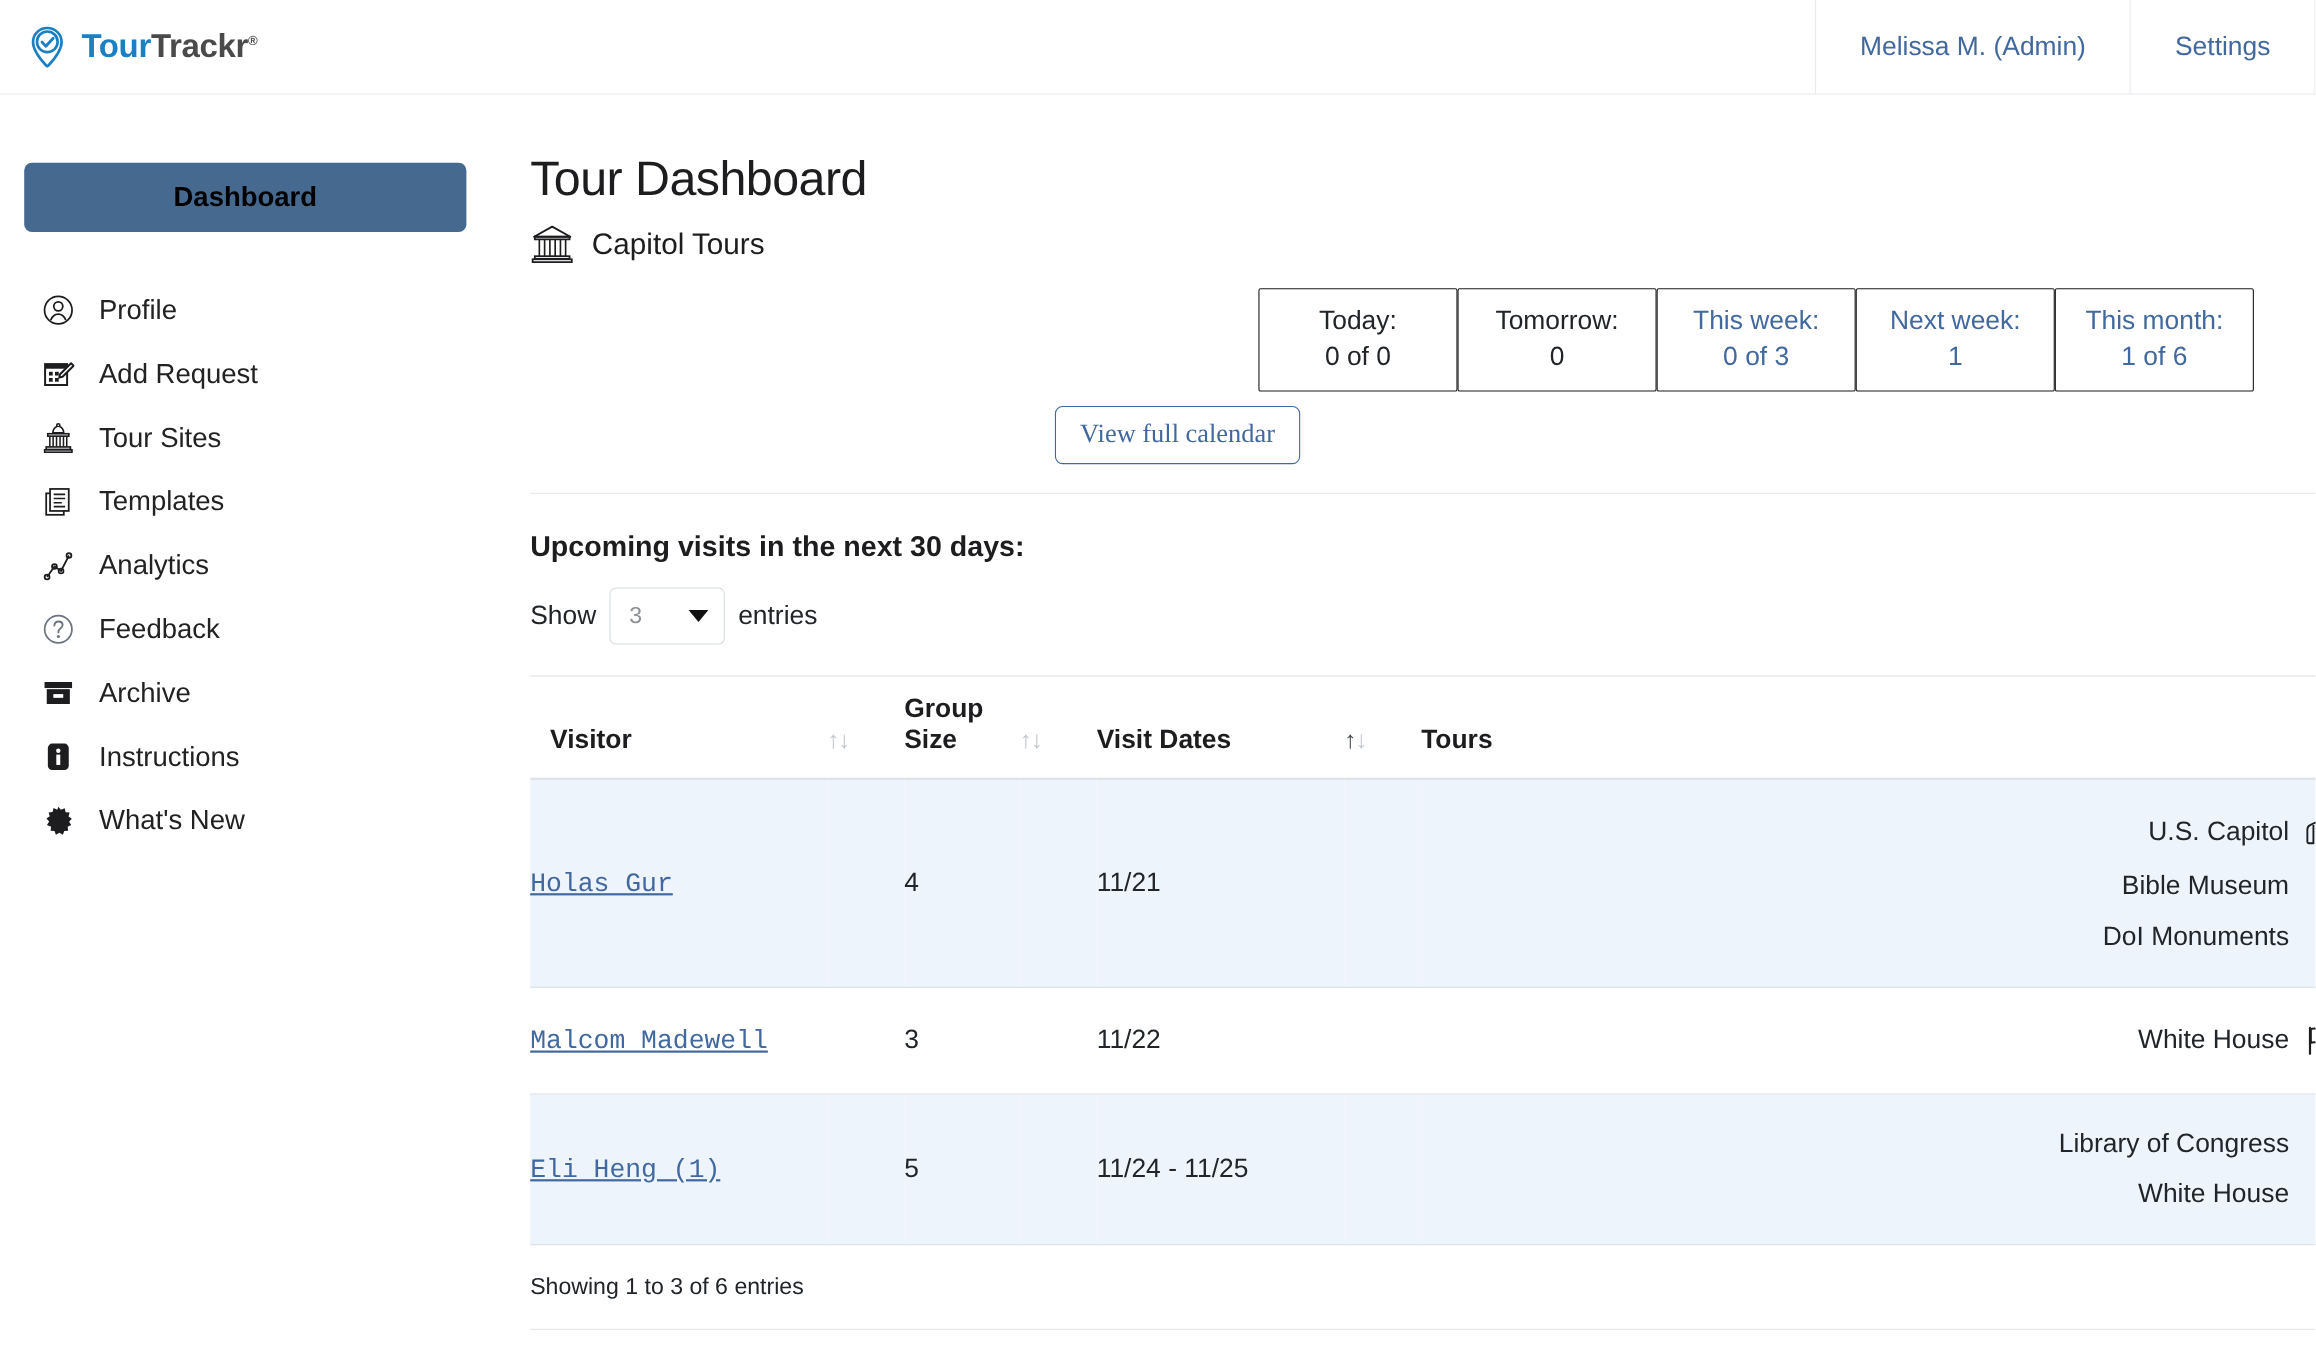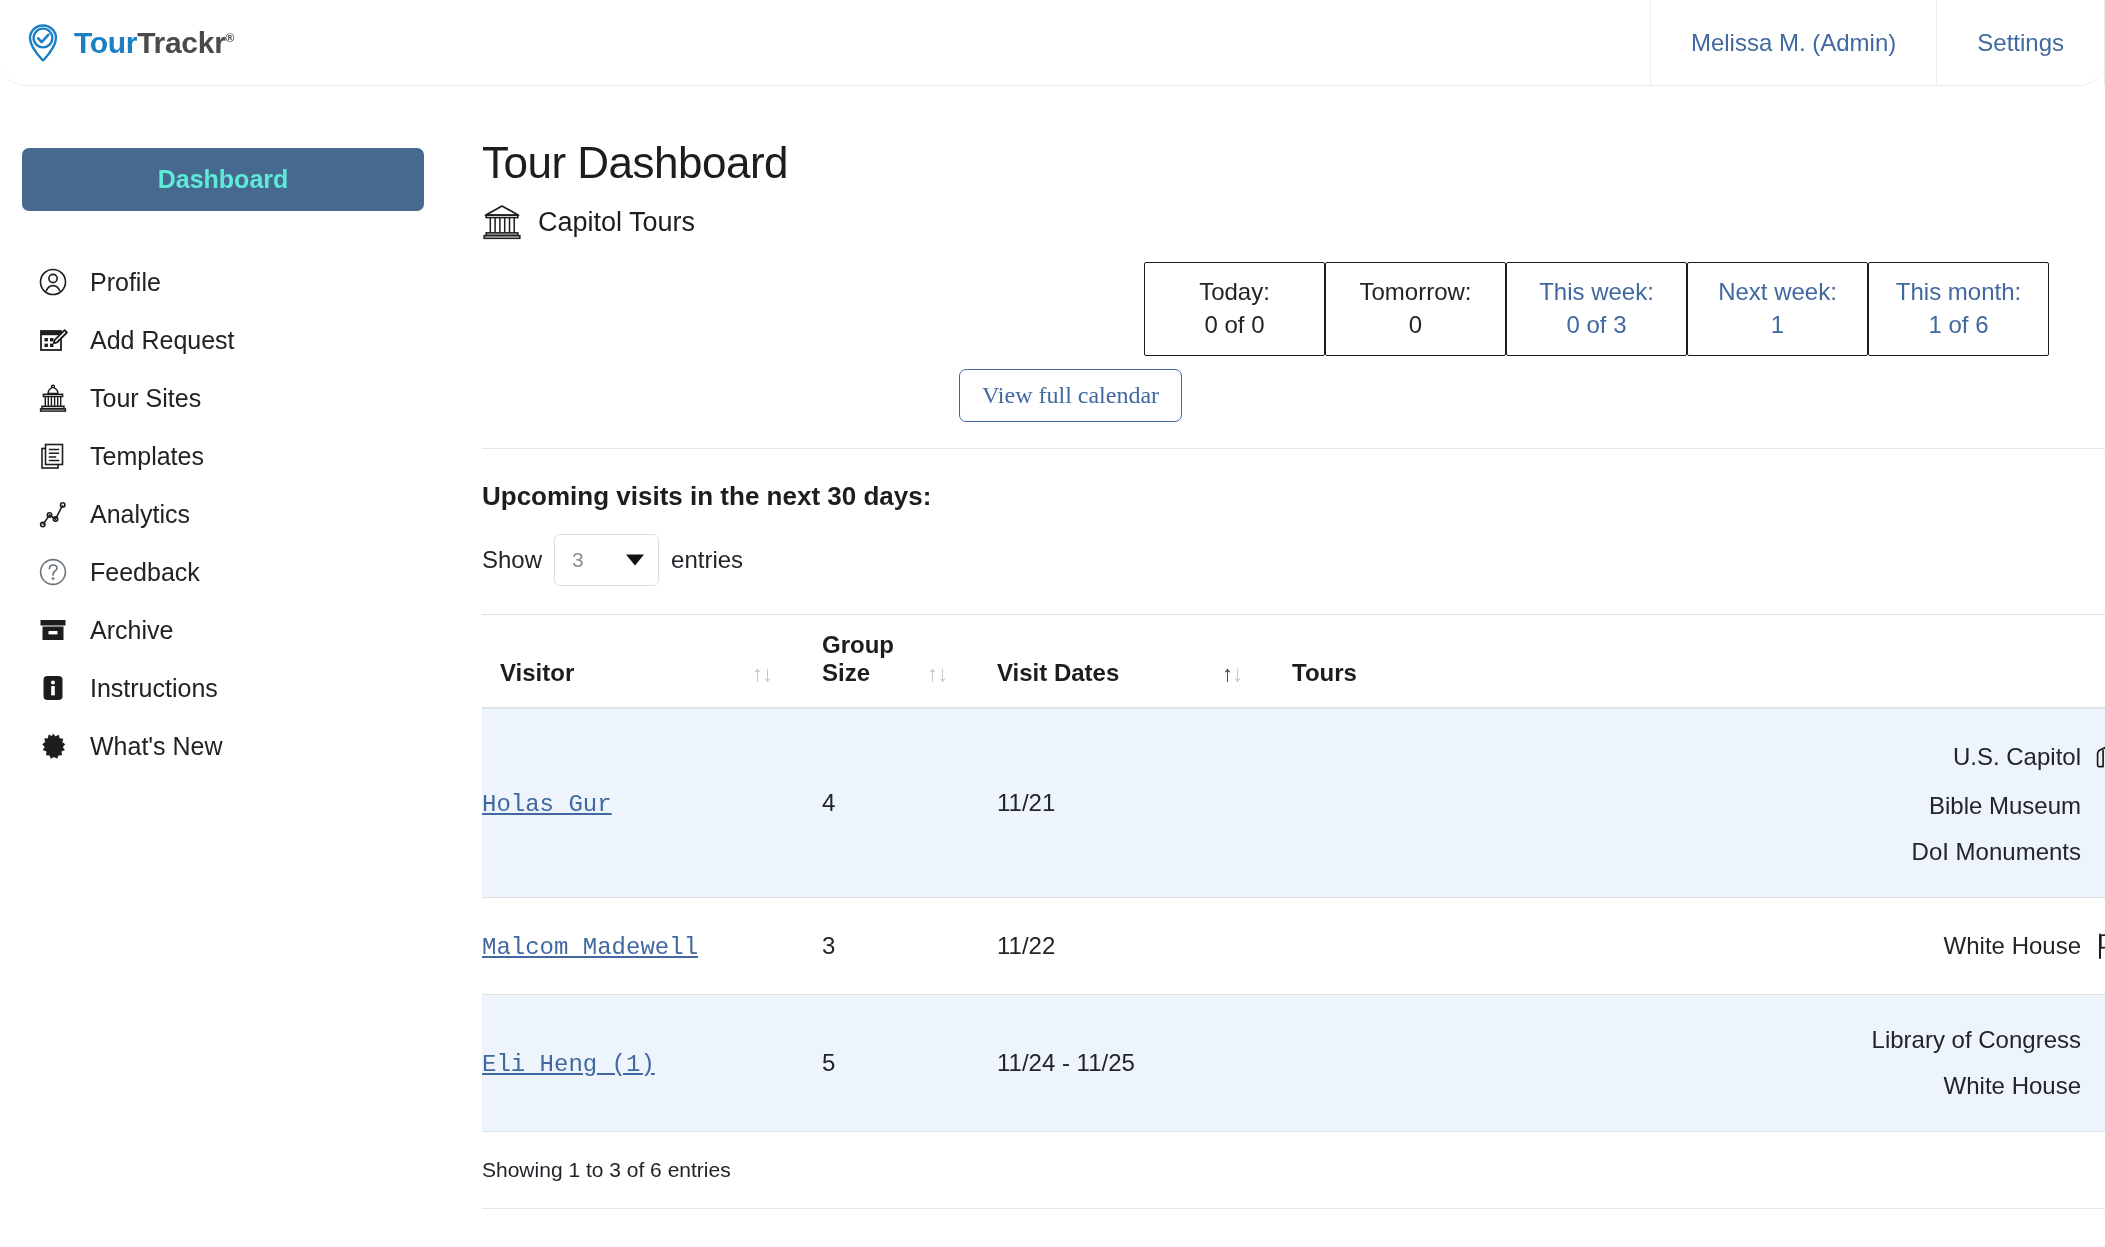--- a/index.html
+++ b/index.html
@@ -12,21 +12,20 @@
     overflow: hidden;
   }
 
   
   .topbar {
     position: relative;
     height: 86px;
     border-bottom: 1px solid #e9ecef;
     display: flex;
     align-items: center;
-    border-radius: 26px;
   }
   .brand {
     display: flex;
     align-items: center;
     gap: 10px;
     margin-left: 22px;
     text-decoration: none;
   }
   .brand-mark { width: 42px; height: 42px; display: block; }
   .brand-text {
@@ -65,21 +64,21 @@
   .sidebar {
     width: 460px;
     flex: 0 0 460px;
     padding: 62px 0 0 0;
   }
   .dash-btn {
     display: block;
     width: 402px;
     margin: 0 0 0 22px;
     background: #46698f;
-    color: #5eead4;
+    color: #000000;
     border: none;
     border-radius: 7px;
     font-family: "Liberation Sans", sans-serif;
     font-size: 25px;
     font-weight: 600;
     padding: 17px 0;
     text-align: center;
     cursor: pointer;
   }
   .navlist { margin-top: 42px; }

